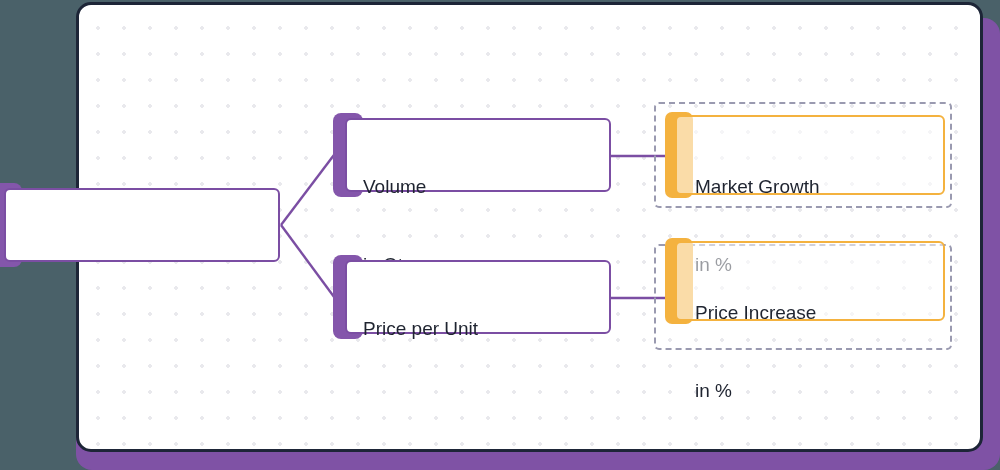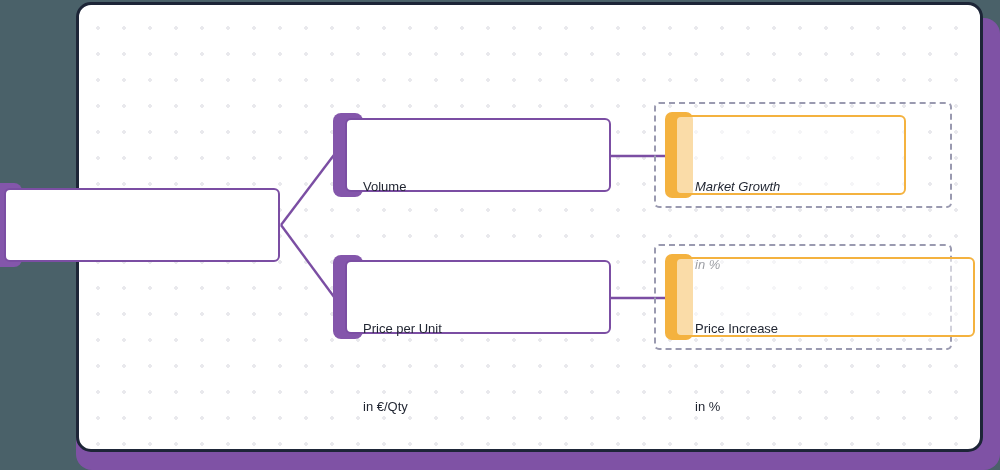--- a/index.html
+++ b/index.html
@@ -124,33 +124,33 @@
     box-sizing: border-box;
     background: transparent;
   }
 
   .label {
     position: absolute;
     left: 30px;
     top: 10px;
     right: 8px;
     color: #1f2430;
-    font-size: 13px;
+    font-size: 19px;
     line-height: 26px;
     font-family: "Liberation Sans", sans-serif;
     white-space: pre;
   }
   .label .ln { display: block; }
 
   
   #node-revenue      { left: -8px;  top: 183px; width: 288px; height: 84px; }
   #node-volume       { left: 333px; top: 113px; width: 278px; height: 84px; }
   #node-price-unit   { left: 333px; top: 255px; width: 278px; height: 84px; }
-  #node-market-growth{ left: 665px; top: 112px; width: 241px; height: 86px; font-style: italic; }
-  #node-price-increase{left: 665px; top: 254px; width: 310px; height: 86px; }
+  #node-market-growth{ left: 665px; top: 112px; width: 280px; height: 86px; }
+  #node-price-increase{left: 665px; top: 238px; width: 280px; height: 86px; }
 
   #group-market-growth   { left: 654px; top: 102px; width: 298px; height: 106px; }
   #group-price-increase  { left: 654px; top: 244px; width: 298px; height: 106px; }
 
   #node-revenue .label,
   #node-volume .label,
   #node-price-unit .label { left: 30px; top: 9px; }
   #node-market-growth .label,
   #node-price-increase .label { left: 30px; top: 10px; }
 </style>
@@ -193,21 +193,20 @@
       <span class="ln">Volume</span>
       <span class="ln">in Qty</span>
     </div>
   </div>
 
   <div class="node node-purple" id="node-price-unit">
     <div class="accent"></div>
     <div class="body"></div>
     <div class="label">
       <span class="ln">Price per Unit</span>
-      <span class="ln">in €/Qty</span>
     </div>
   </div>
 
   <div class="node node-yellow" id="node-market-growth">
     <div class="accent"></div>
     <div class="body"></div>
     <div class="label">
       <span class="ln">Market Growth</span>
       <span class="ln">in %</span>
     </div>

